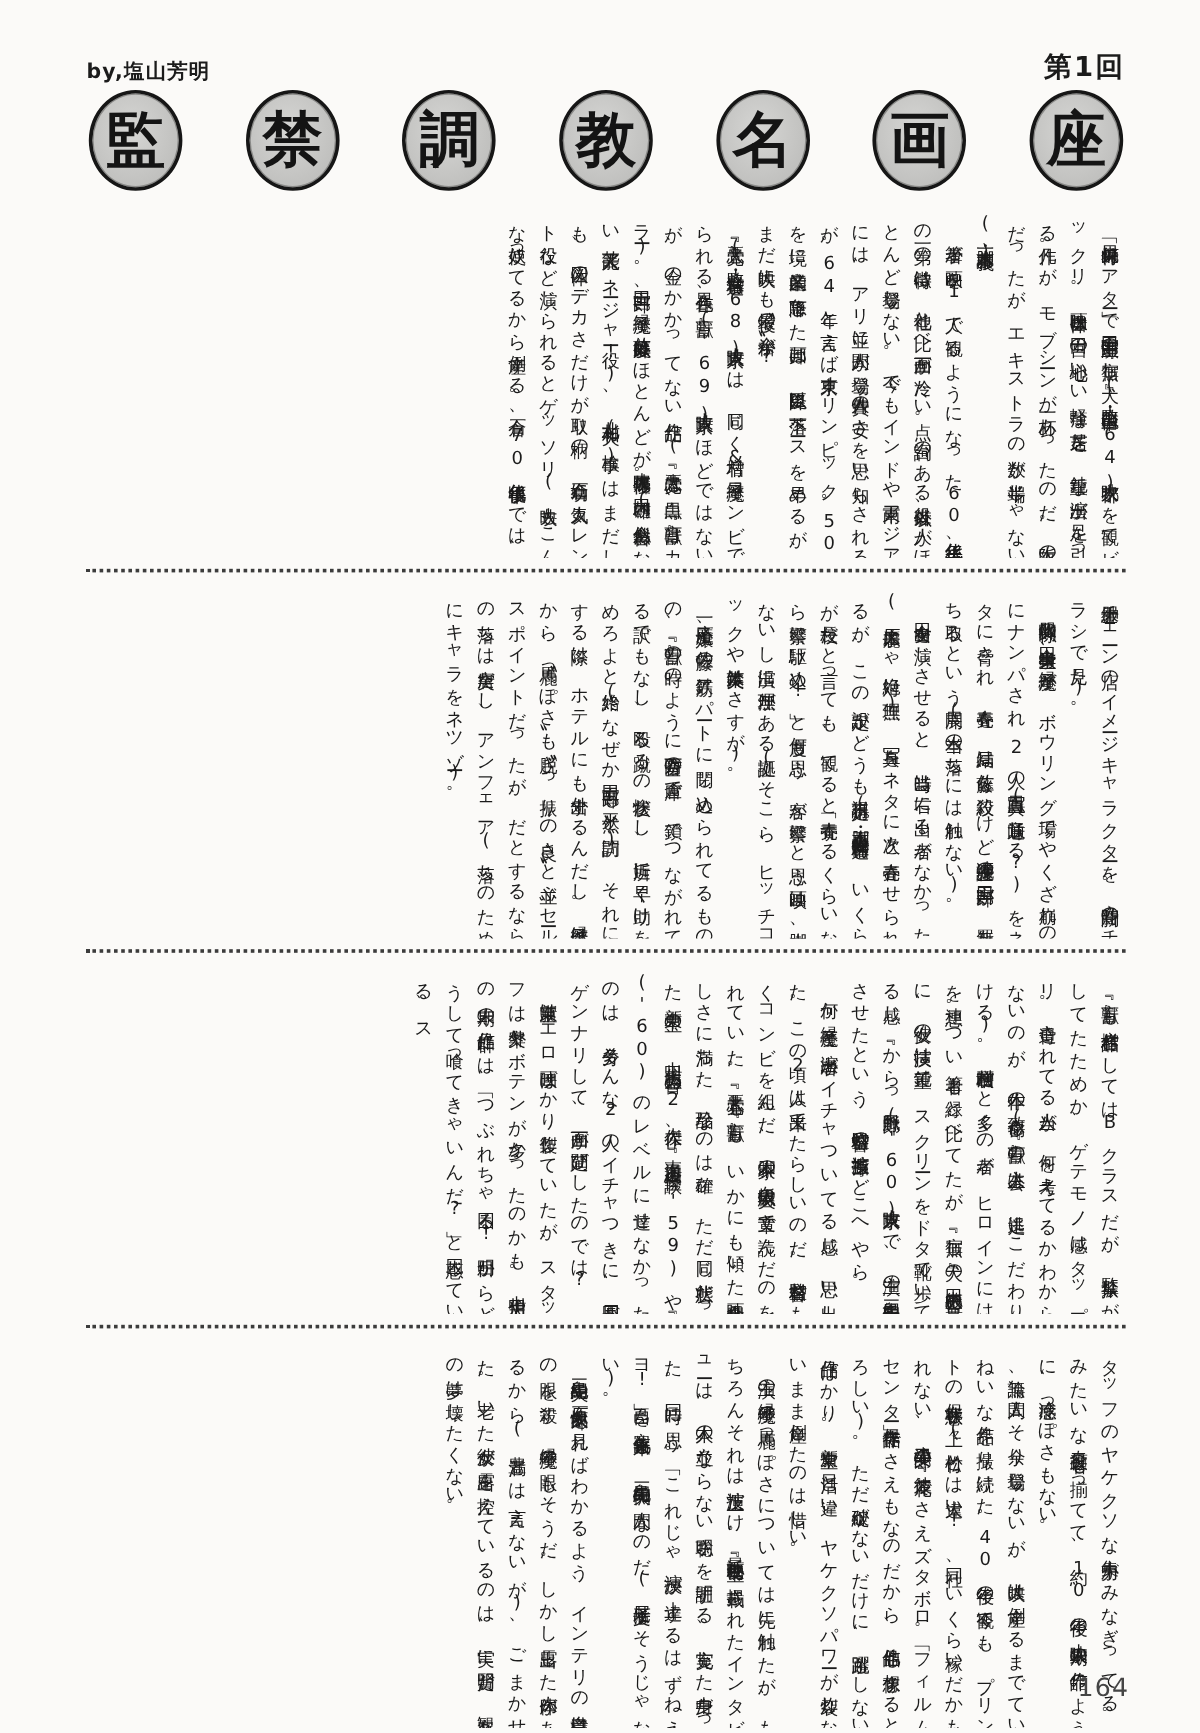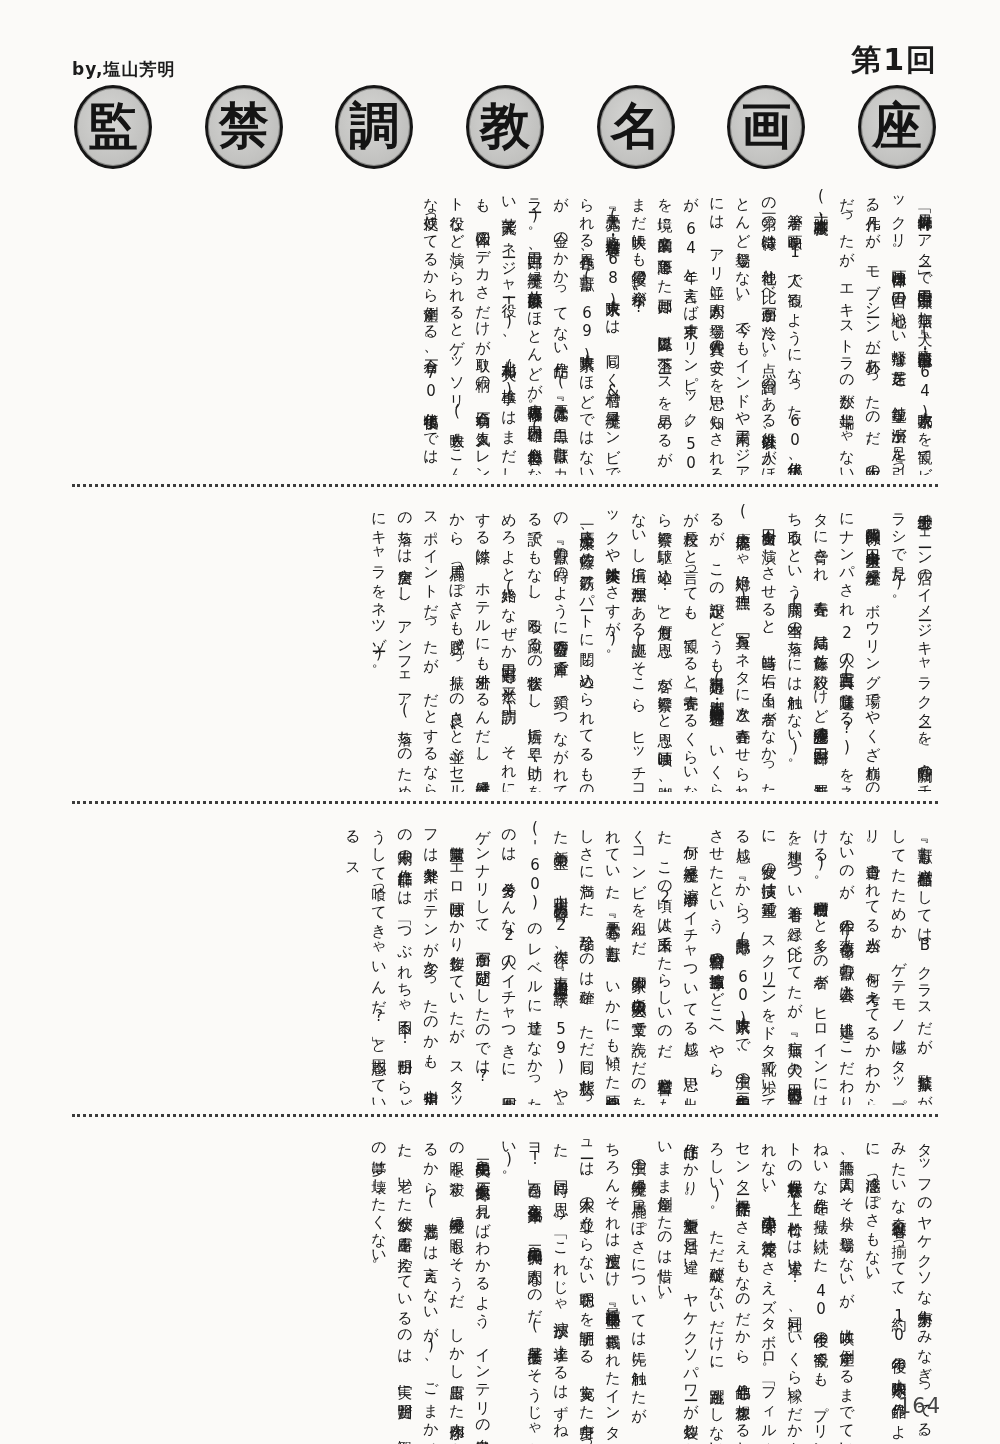--- a/index.html
+++ b/index.html
@@ -18,21 +18,21 @@
   }
   
   .header-top {
     display: flex; justify-content: space-between; align-items: flex-end;
     margin-bottom: 4px;
   }
   .byline {
     font-weight: bold; font-size: 17px; letter-spacing: 1px;
   }
   .episode {
-    font-weight: bold; font-size: 30px; letter-spacing: 2px;
+    font-weight: bold; font-size: 23px; letter-spacing: 2px;
   }
   .badge-row {
     display: flex; justify-content: space-between;
     margin: 2px 2px 18px 2px;
   }
   .badge {
     width: 72px; height: 78px;
     border: 3px solid #161616;
     border-radius: 50%;
     background: radial-gradient(ellipse at 45% 40%, #d6d6d4 0%, #bfbfbd 75%, #b2b2b0 100%);

